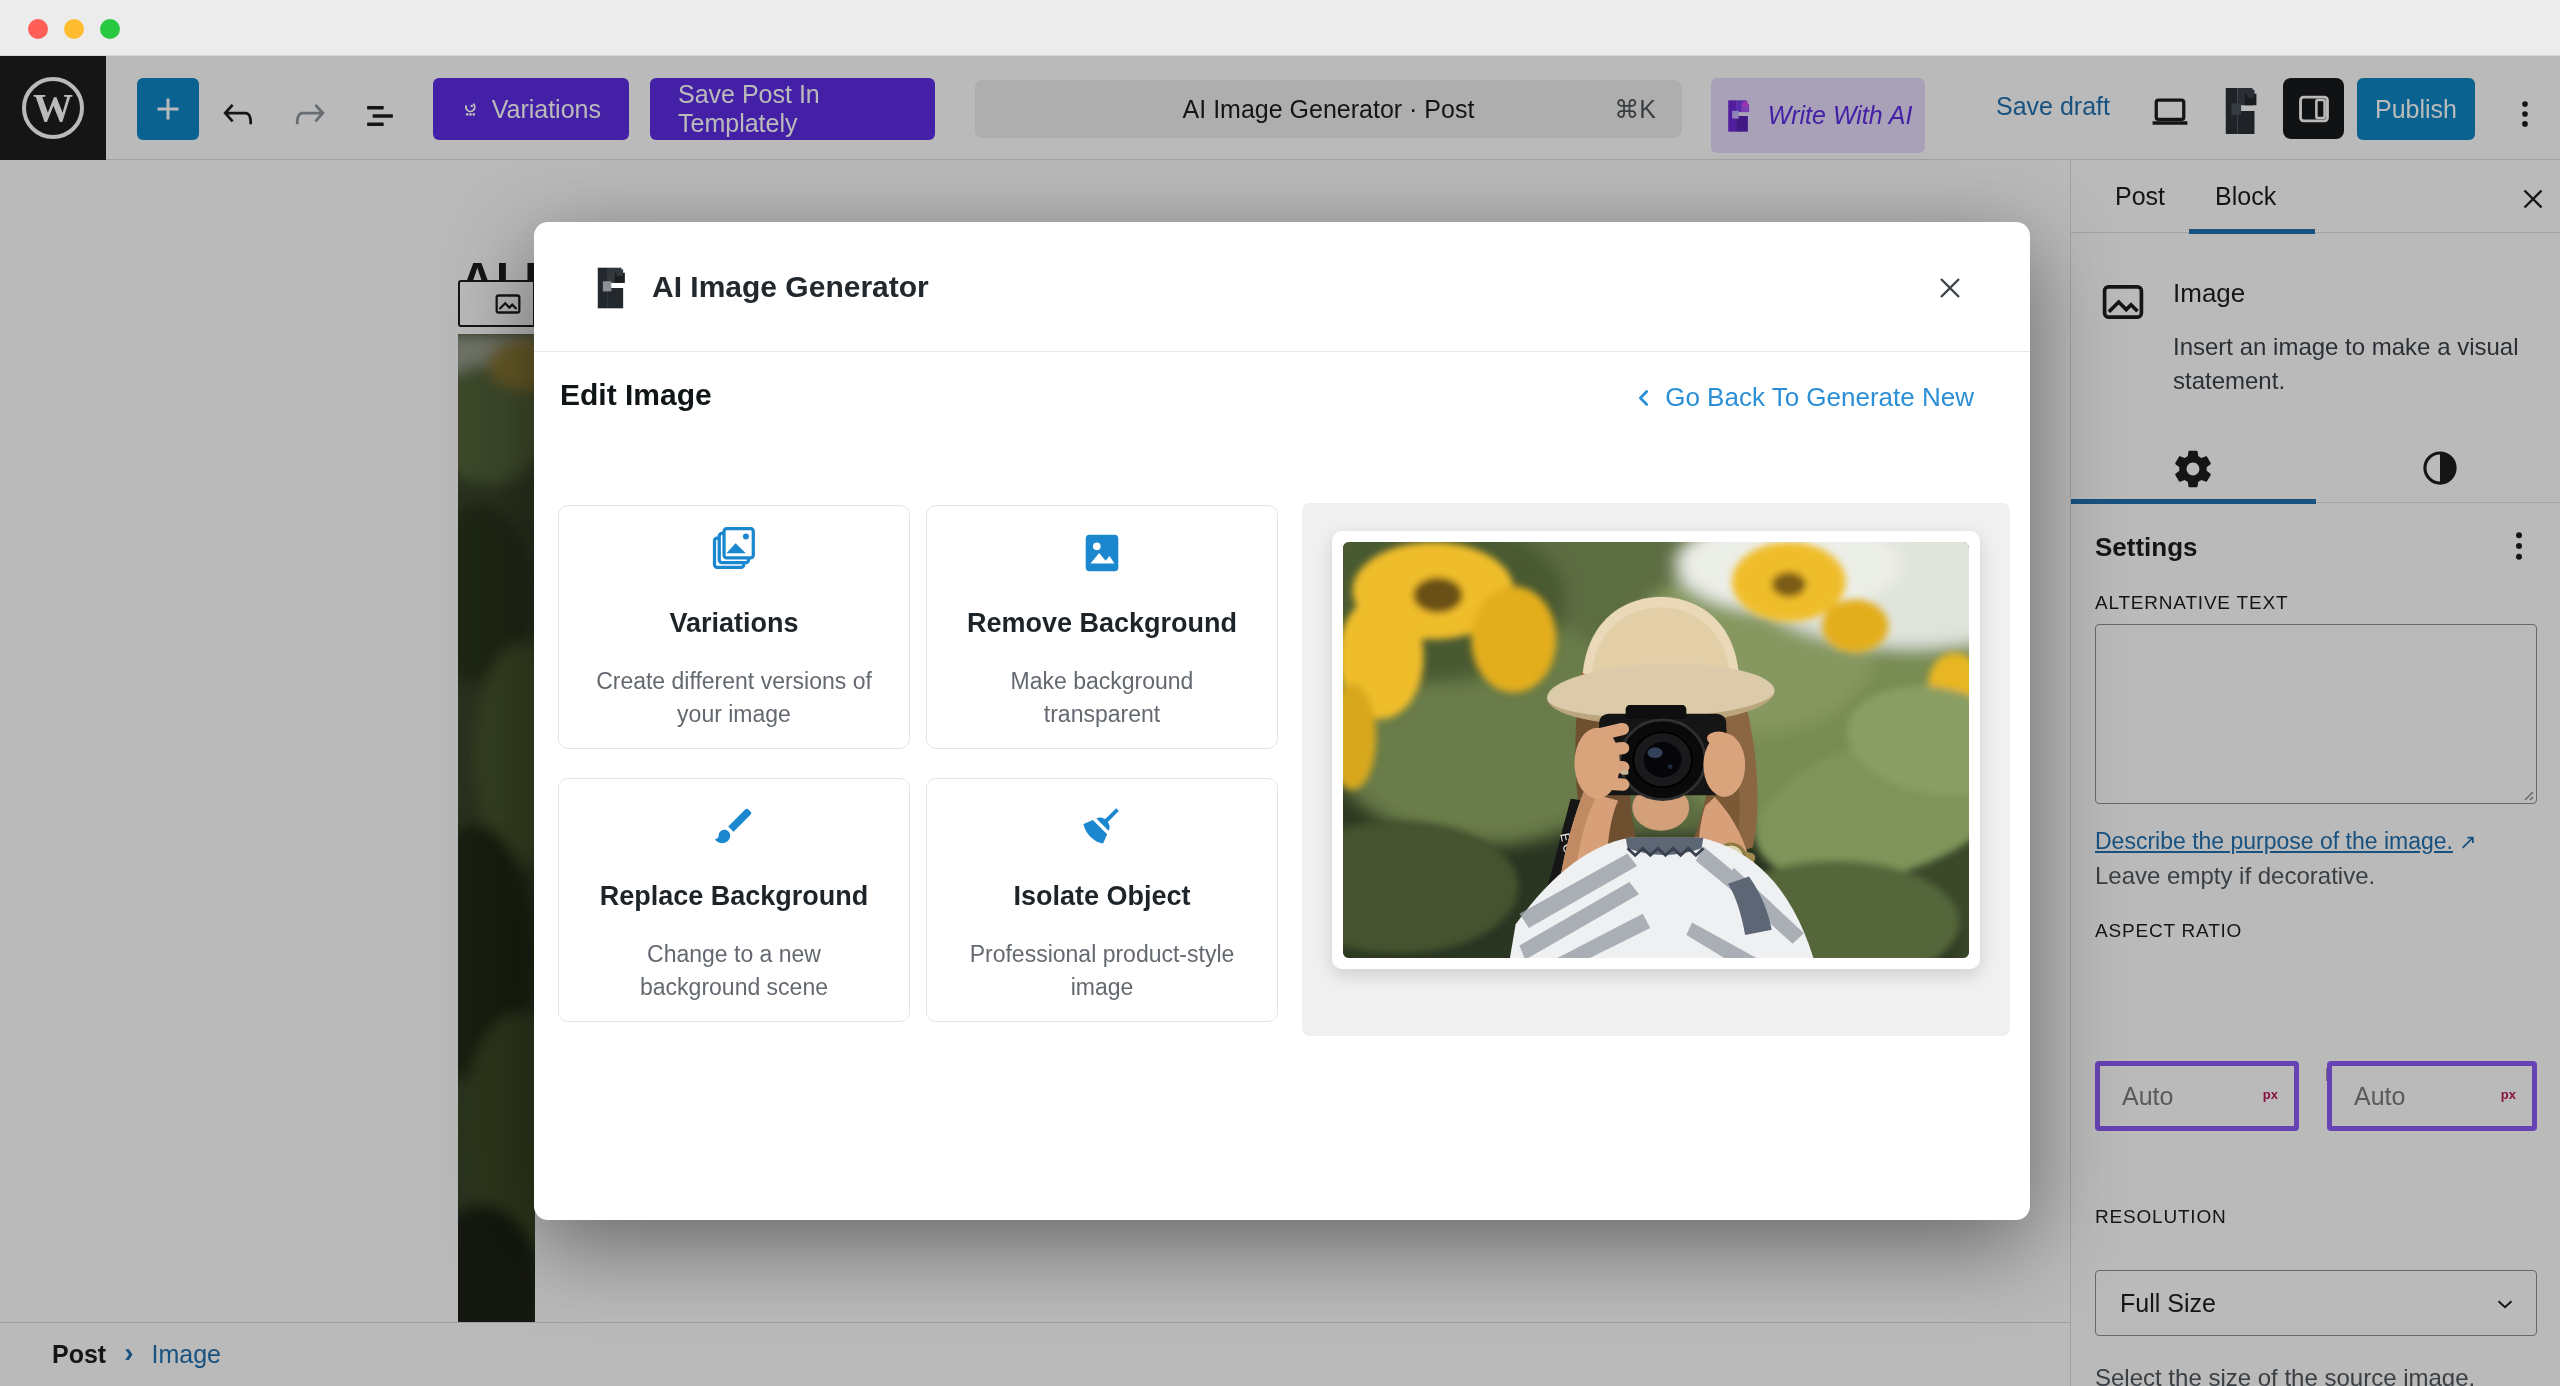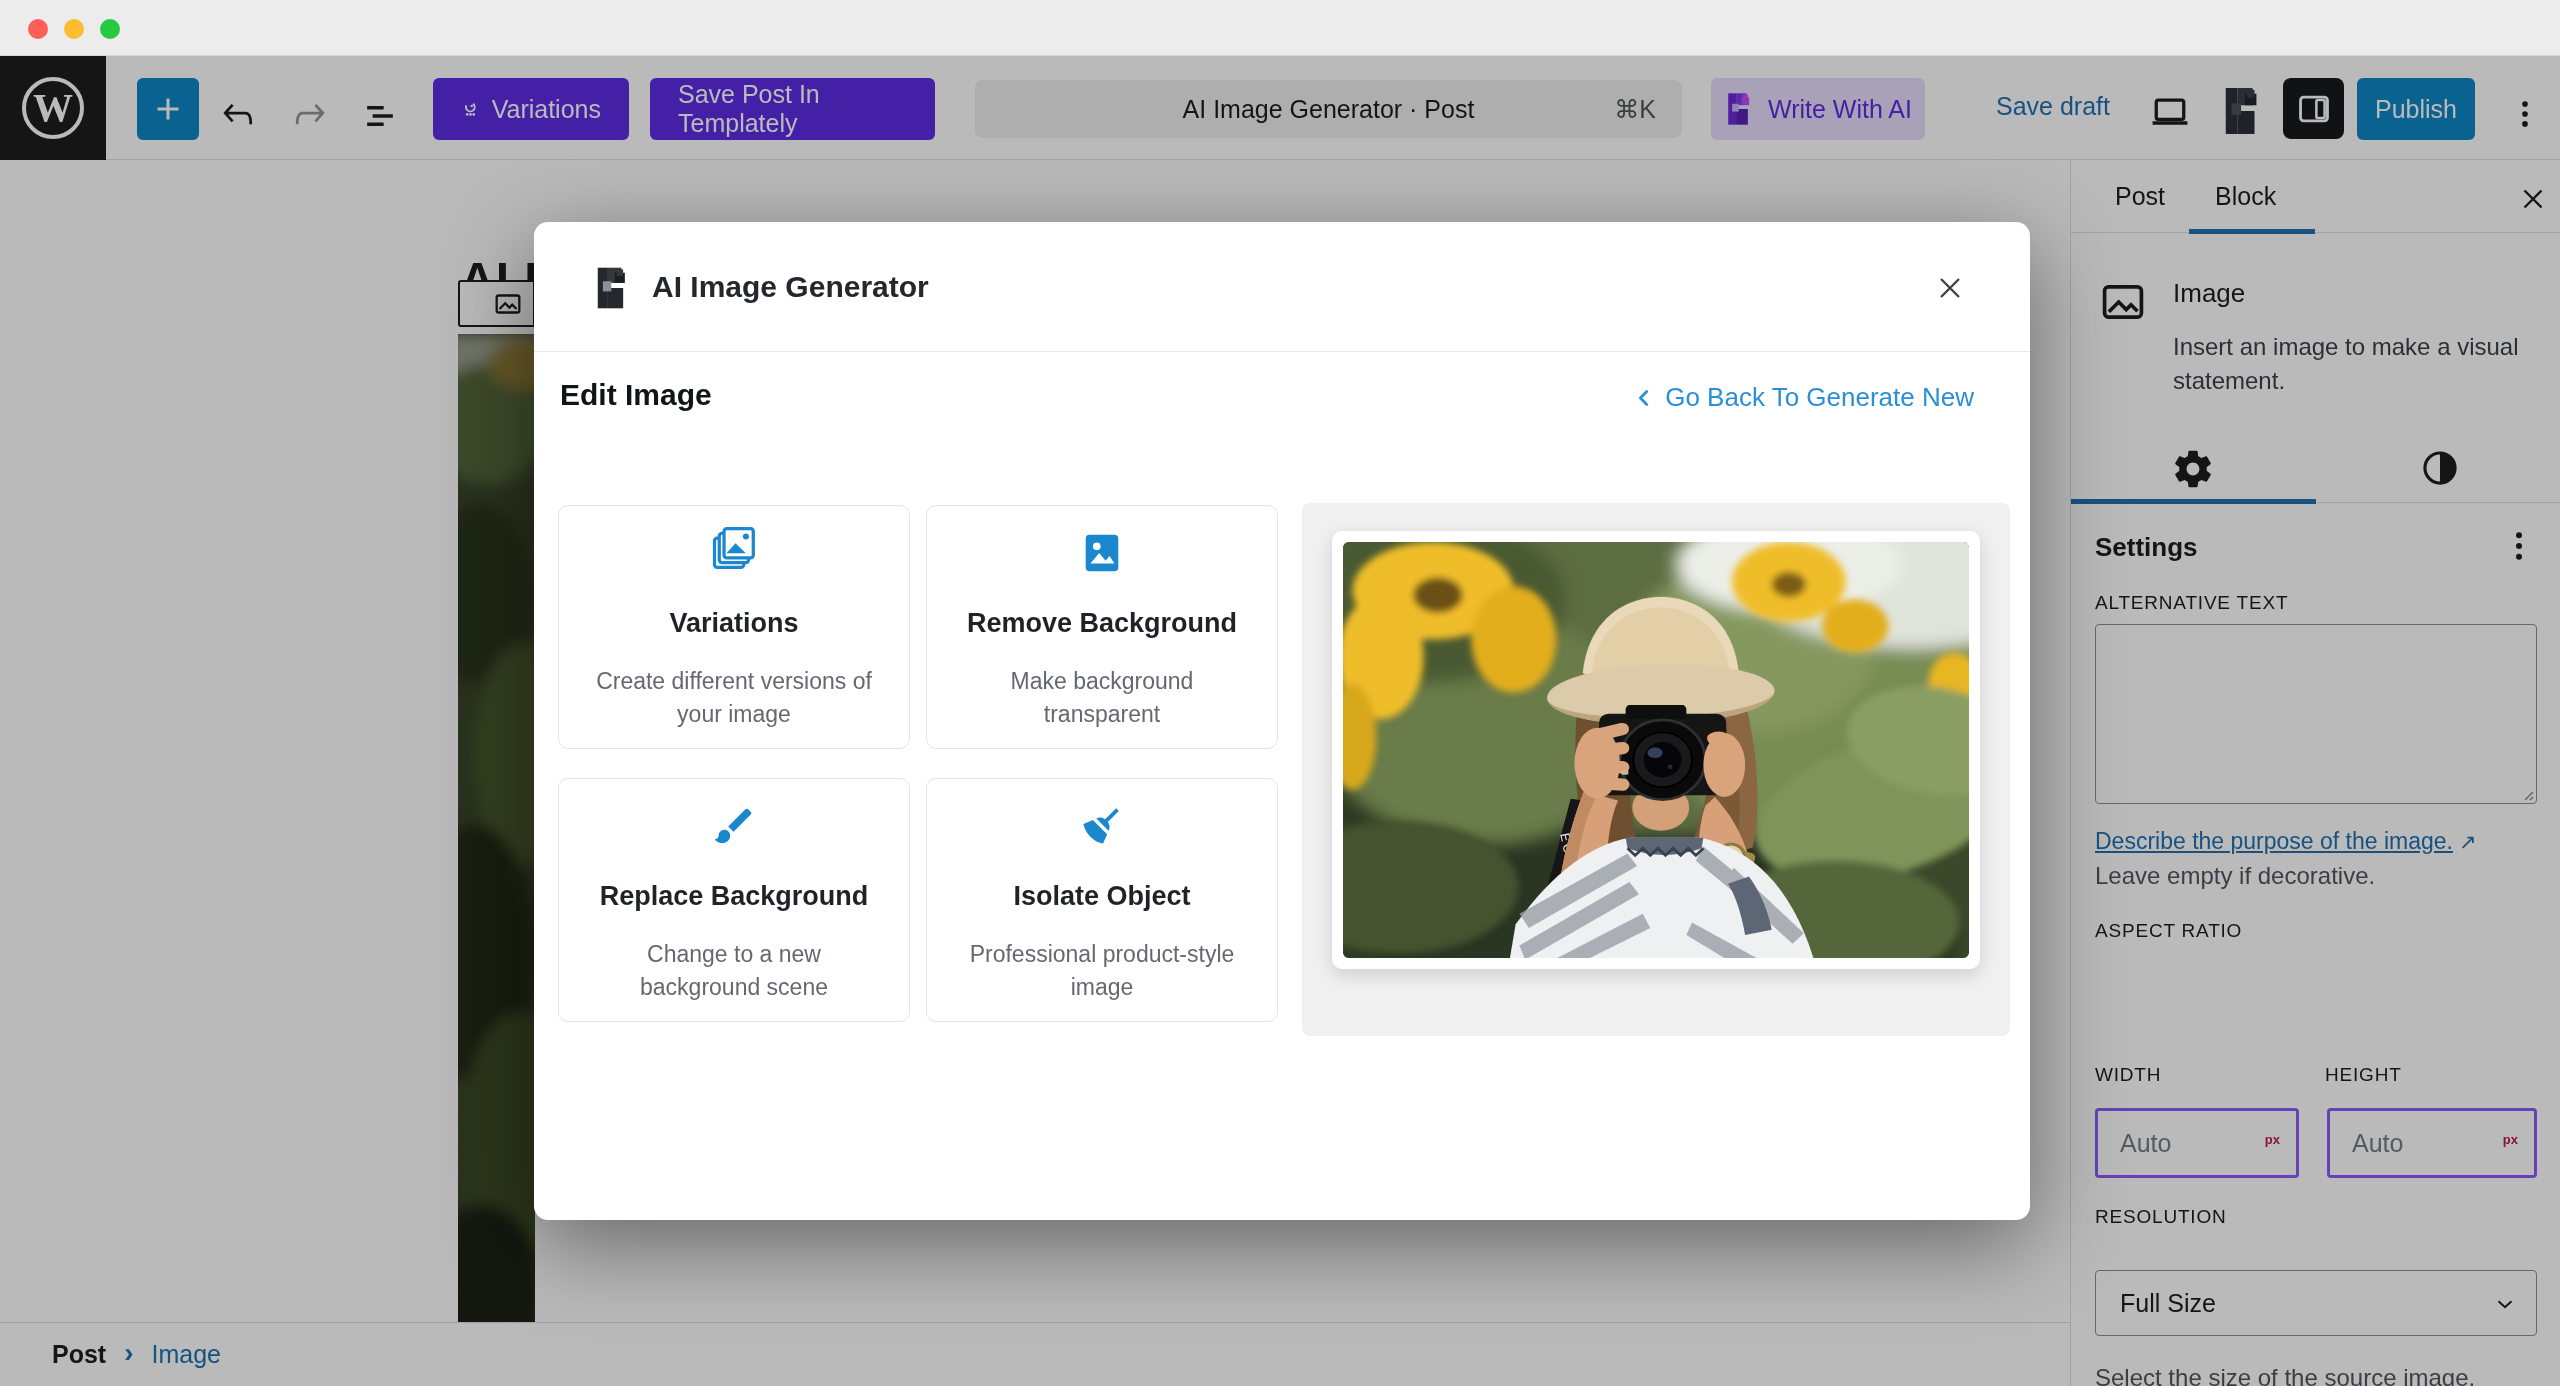--- a/index.html
+++ b/index.html
@@ -30,23 +30,23 @@
   #btn-redo{left:288px;}
   #btn-listview{left:358px;top:38px;}
   .pill{position:absolute;top:22px;height:62px;border-radius:6px;background:#5d2de4;color:#fff;
     display:flex;align-items:center;justify-content:center;font-size:25px;gap:12px;padding:0 28px;}
   #btn-templately{left:433px;width:196px;}
   #btn-savepost{left:650px;width:285px;}
   #doc-bar{position:absolute;left:975px;top:24px;width:707px;height:58px;background:#efefef;
     border-radius:8px;display:flex;align-items:center;}
   #doc-title{flex:1;text-align:center;font-size:25px;color:#1e1e1e;}
   #doc-shortcut{position:absolute;right:26px;font-size:25px;color:#4f5559;}
-  #btn-writeai{position:absolute;left:1711px;top:22px;width:214px;height:62px;background:#e7ddfb;
+  #btn-writeai{position:absolute;left:1711px;top:22px;width:214px;height:75px;background:#e7ddfb;
     border-radius:6px;color:#5d2de4;display:flex;align-items:center;justify-content:center;
-    gap:12px;font-size:25px;font-weight:500;}
+    gap:12px;font-size:25px;font-weight:500;font-style:italic;}
   #btn-savedraft{position:absolute;left:1996px;top:36px;font-size:25px;color:#2271b1;}
   #btn-preview{left:2148px;top:34px;}
   #btn-blogo{position:absolute;left:2220px;top:30px;width:46px;height:50px;}
   #btn-panel{position:absolute;left:2283px;top:22px;width:61px;height:61px;background:#17191c;
     border-radius:8px;display:flex;align-items:center;justify-content:center;}
   #btn-publish{position:absolute;left:2357px;top:22px;width:118px;height:62px;background:#0d87c6;
     border-radius:6px;color:#fff;font-size:25px;display:flex;align-items:center;justify-content:center;}
   #btn-options{position:absolute;left:2505px;top:32px;width:40px;height:52px;display:flex;
     align-items:center;justify-content:center;}
 
@@ -93,21 +93,21 @@
   #alt-link{color:#2271b1;text-decoration:underline;}
   #alt-link-arrow{color:#2271b1;text-decoration:none;font-size:21px;padding-left:6px;}
   #alt-help{position:absolute;left:24px;top:702px;font-size:24px;color:#50575e;}
   #aspect-label{top:760px;}
   .sb-select{position:absolute;left:24px;width:442px;height:66px;border:1px solid #8c8f94;border-radius:4px;
     background:#fff;display:flex;align-items:center;padding:0 24px;font-size:25px;color:#1e1e1e;}
   #aspect-select{top:796px;}
   .chev{position:absolute;right:18px;top:20px;}
   #dim-labels-width{left:24px;top:904px;}
   #dim-labels-height{left:254px;top:904px;}
-  .dim-input{position:absolute;top:948px;height:70px;border:3px solid #8b5cf6;border-radius:4px;background:#fff;}
+  .dim-input{position:absolute;top:901px;height:70px;border:5px solid #8b5cf6;border-radius:4px;background:#fff;}
   #width-input-box{left:24px;width:204px;}
   #height-input-box{left:256px;width:210px;}
   .dim-input input{position:absolute;left:0;top:0;width:100%;height:100%;border:none;outline:none;background:transparent;
     font-size:25px;font-family:"Liberation Sans",sans-serif;padding:0 60px 0 22px;color:#1e1e1e;}
   .dim-input input::placeholder{color:#797d81;}
   .px-unit{position:absolute;right:16px;top:21px;font-size:13px;font-weight:bold;color:#be185d;}
   #res-label{top:1046px;}
   #res-select{top:1110px;}
   #res-help{position:absolute;left:24px;top:1204px;font-size:24px;color:#50575e;white-space:nowrap;}
 

